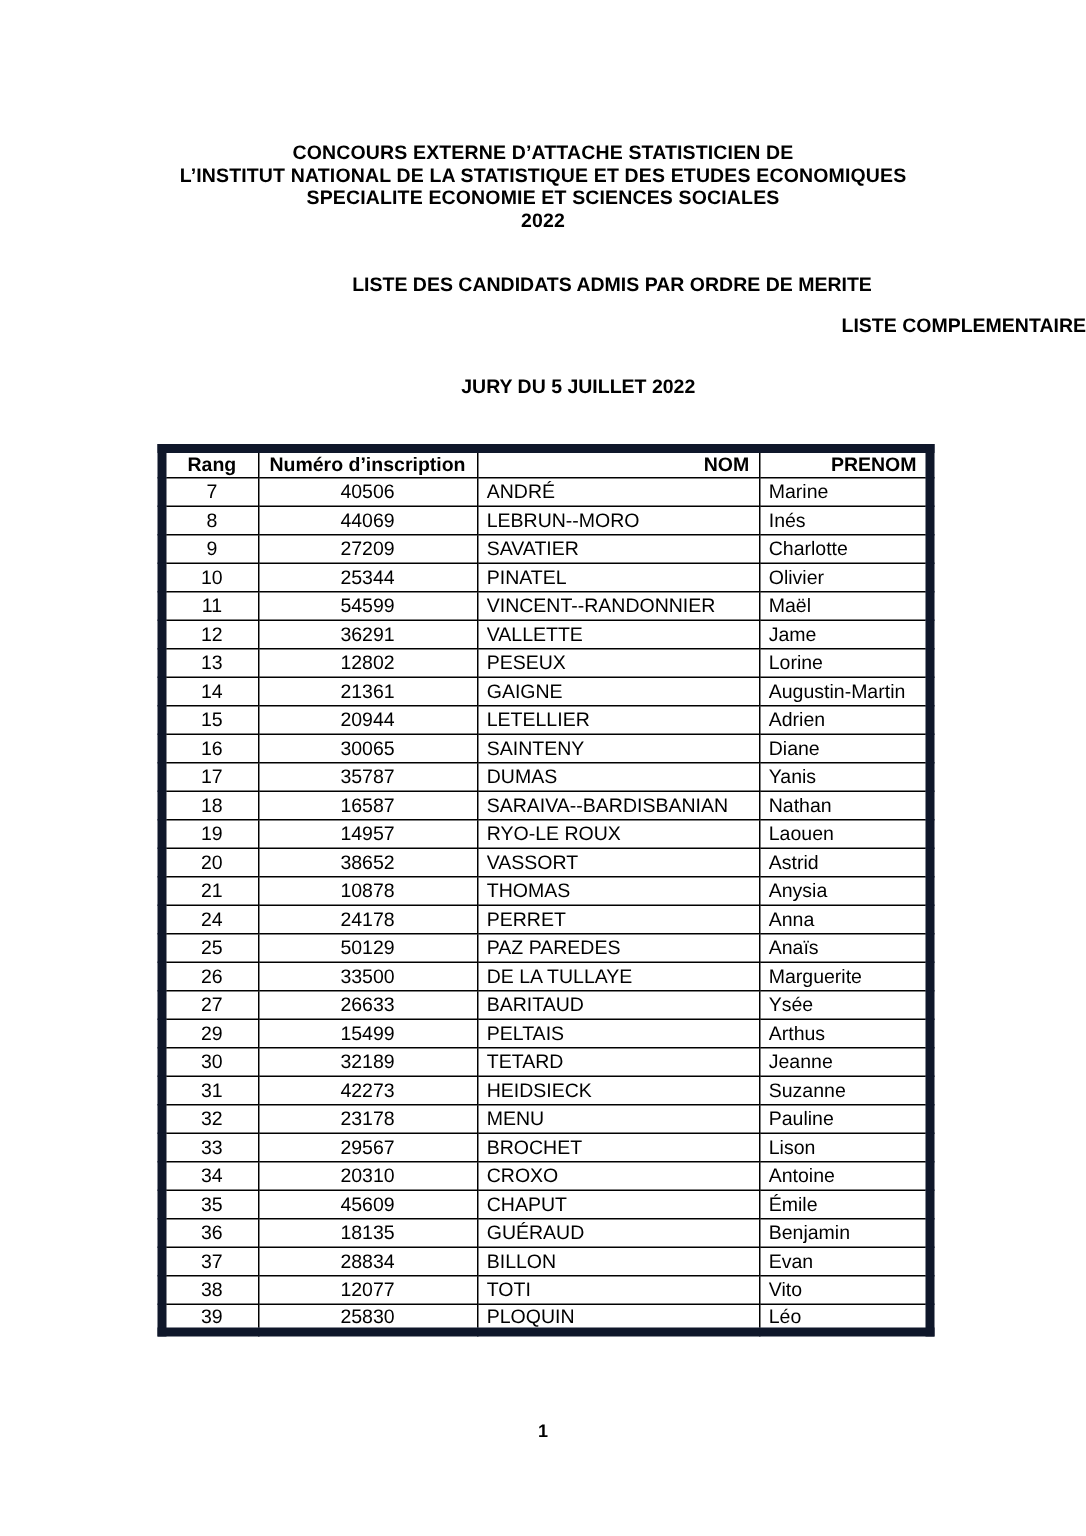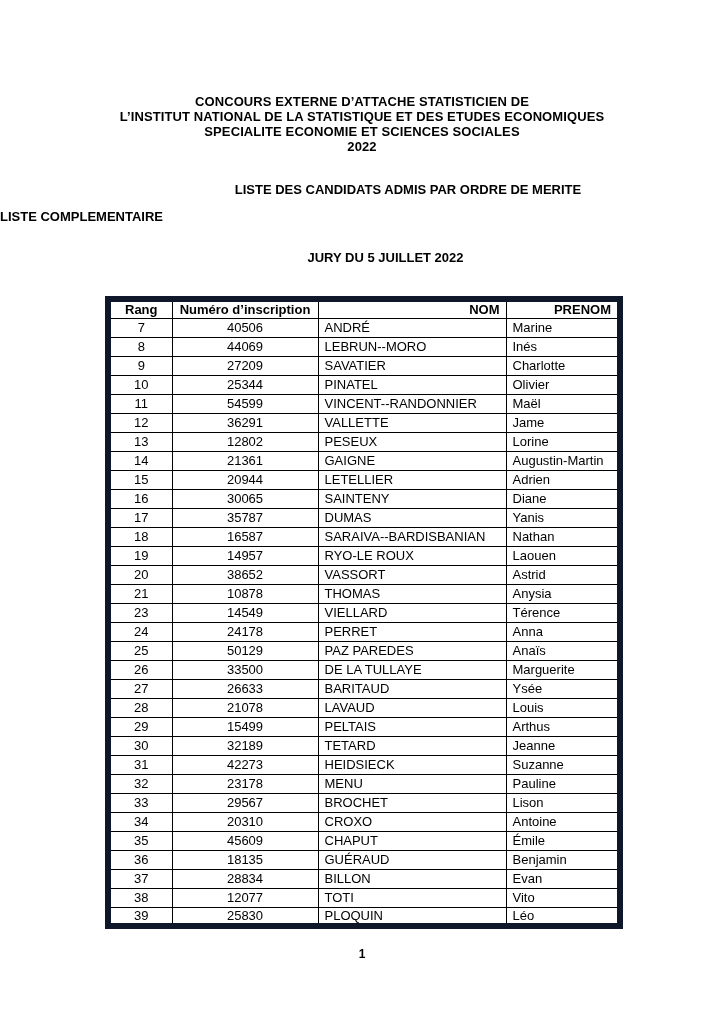--- a/index.html
+++ b/index.html
@@ -22,21 +22,21 @@
     text-align:center;
     font-weight:bold; font-size:13px; line-height:15px;
     letter-spacing:0.1px;
   }
   .list-title {
     position:absolute; top:182px; left:0; width:724px;
     text-align:center; font-weight:bold; font-size:13px;margin-left:46px;
   }
   .list-subtitle {
     position:absolute; top:209px; left:0; width:724px;
-    text-align:left; font-weight:bold; font-size:13px;
+    text-align:right; font-weight:bold; font-size:13px;padding-left:22px;
   }
   .jury-date {
     position:absolute; top:250px; left:0; width:724px;
     text-align:center; font-weight:bold; font-size:13px;padding-left:47px;
   }
   table.candidates {
     position:absolute; top:296px; left:105px;
     width:512px;
     border-collapse:collapse;
     table-layout:fixed;
@@ -194,26 +194,20 @@
     </tr>
 
     <tr>
       <td class="center">21</td>
       <td class="center">10878</td>
       <td>THOMAS</td>
       <td>Anysia</td>
     </tr>
 
 
-    <tr>
-      <td class="center">23</td>
-      <td class="center">14549</td>
-      <td>VIELLARD</td>
-      <td>Térence</td>
-    </tr>
 
     <tr>
       <td class="center">24</td>
       <td class="center">24178</td>
       <td>PERRET</td>
       <td>Anna</td>
     </tr>
 
     <tr>
       <td class="center">25</td>
@@ -229,26 +223,20 @@
       <td>Marguerite</td>
     </tr>
 
     <tr>
       <td class="center">27</td>
       <td class="center">26633</td>
       <td>BARITAUD</td>
       <td>Ysée</td>
     </tr>
 
-    <tr>
-      <td class="center">28</td>
-      <td class="center">21078</td>
-      <td>LAVAUD</td>
-      <td>Louis</td>
-    </tr>
 
     <tr>
       <td class="center">29</td>
       <td class="center">15499</td>
       <td>PELTAIS</td>
       <td>Arthus</td>
     </tr>
 
     <tr>
       <td class="center">30</td>

